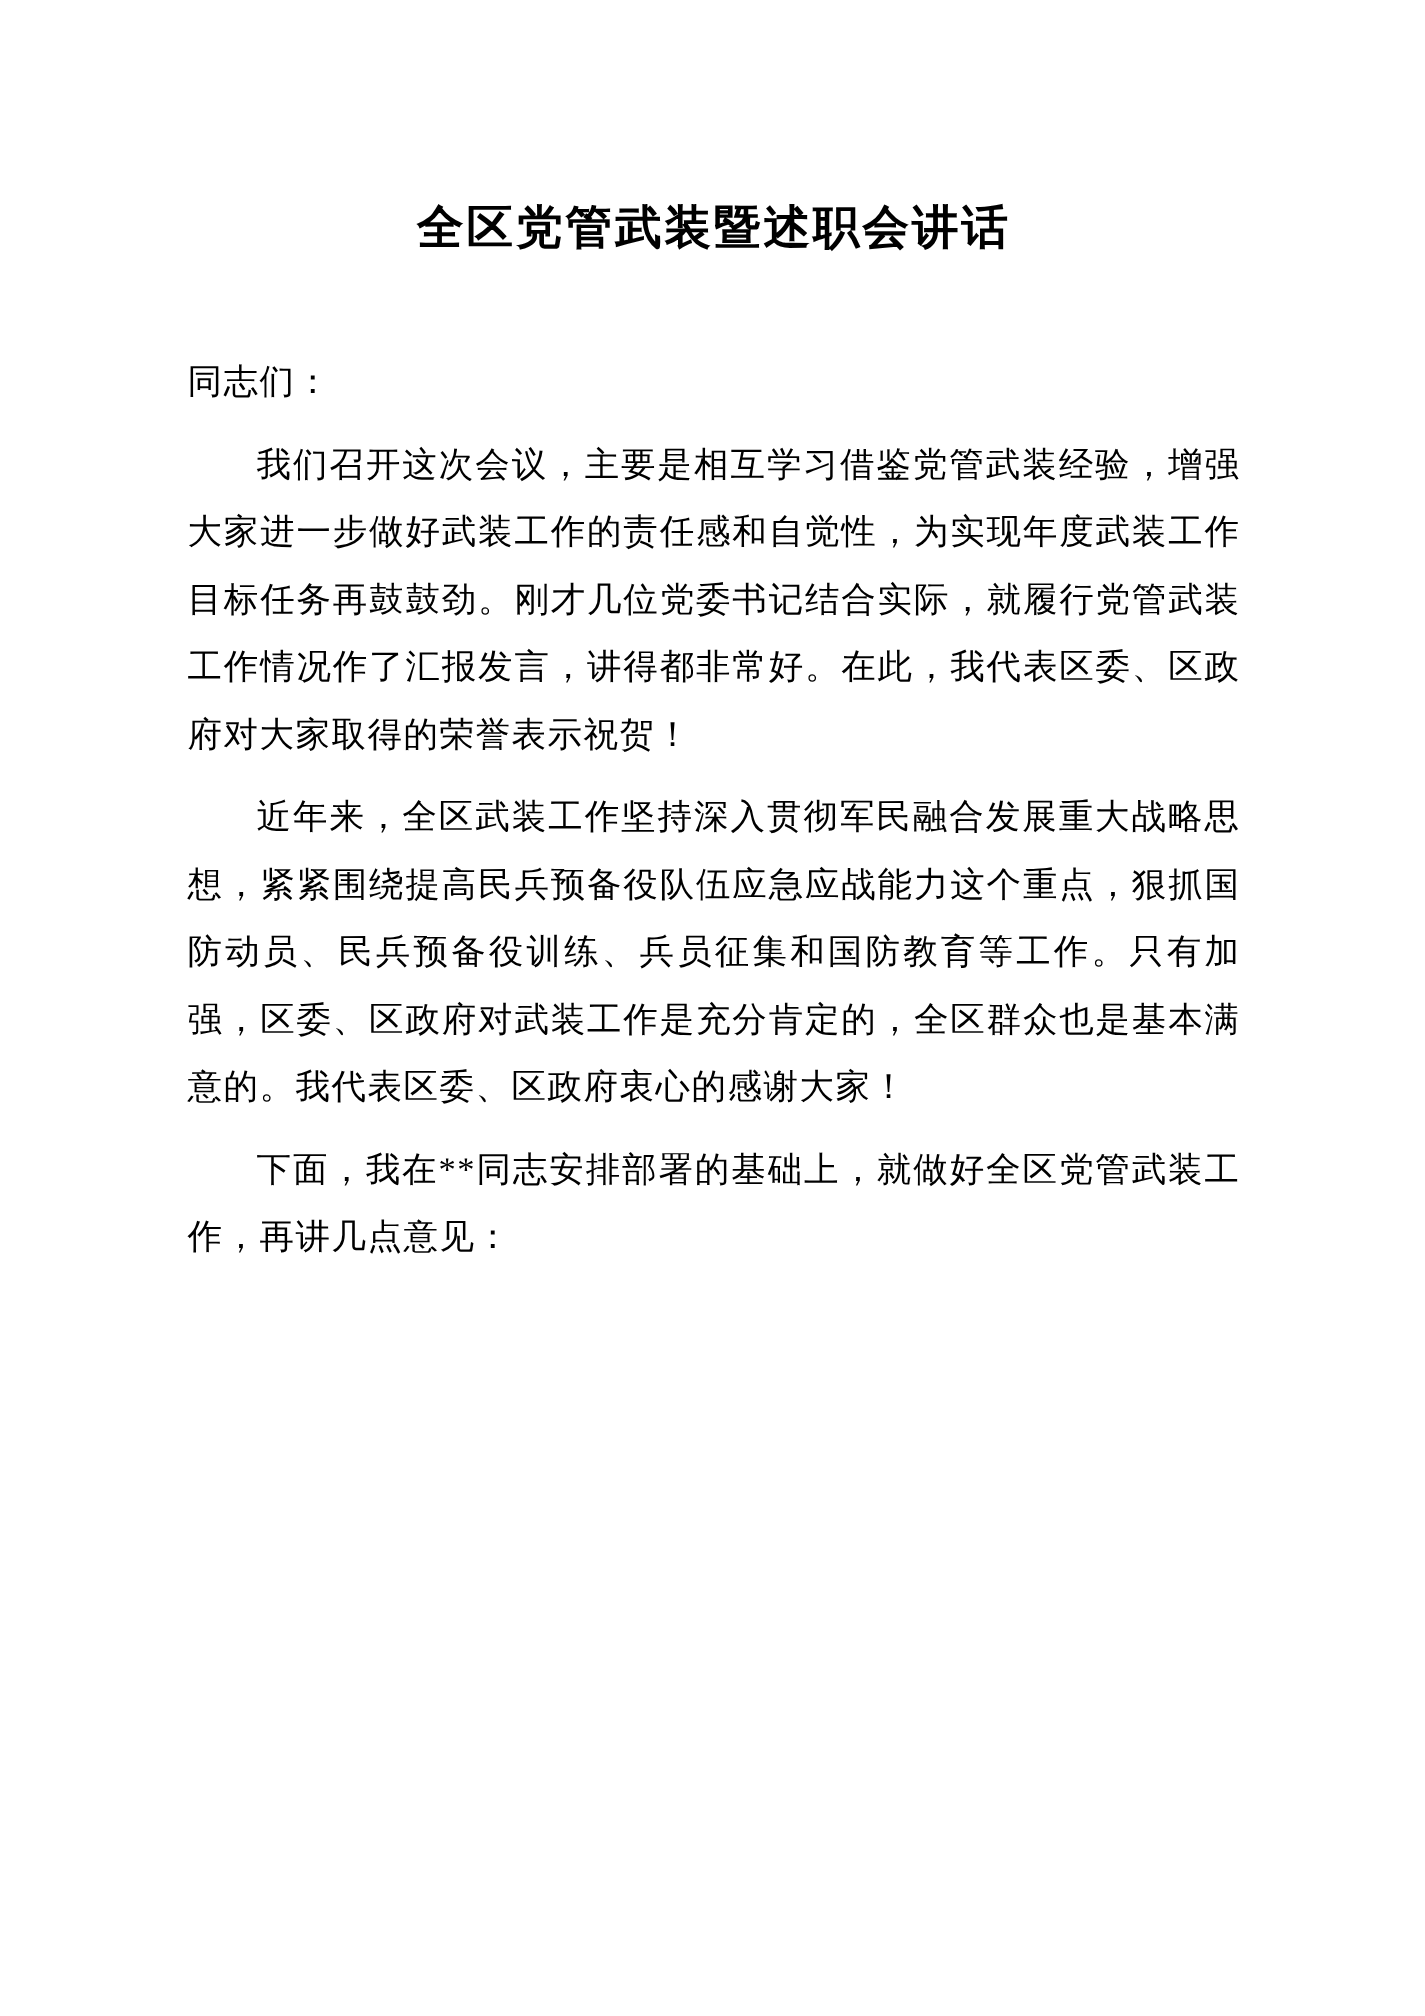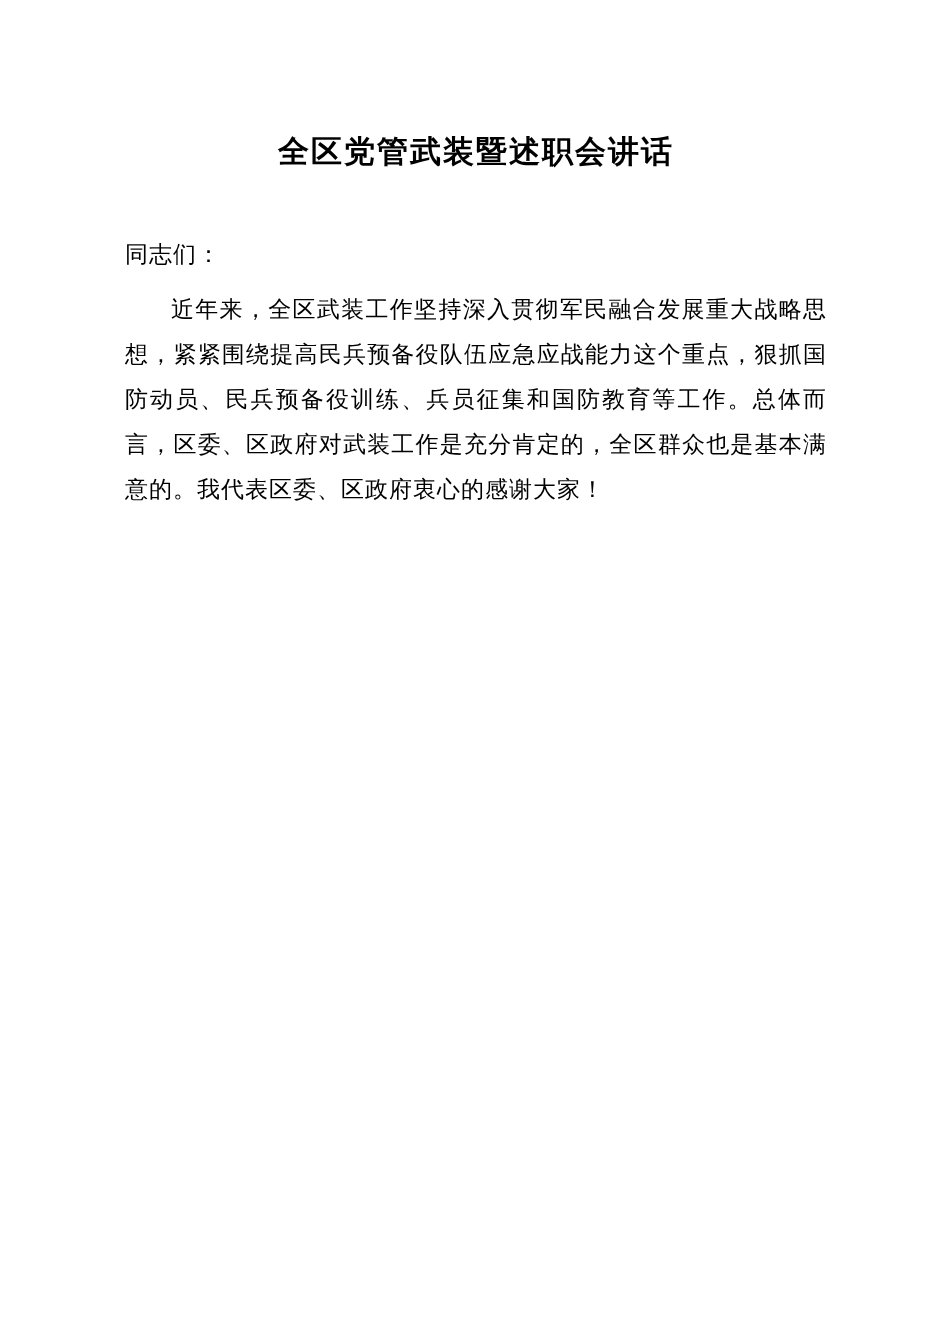--- a/index.html
+++ b/index.html
@@ -48,18 +48,20 @@
   }
 </style>
 </head>
 <body>
 
 <div class="page">
   <h1 class="doc-title">全区党管武装暨述职会讲话</h1>
 
   <p class="para">同志们：</p>
 
+  <p class="para indent">我们召开这次会议，主要是相互学习借鉴党管武装经验，增强大家进一步做好武装工作的责任感和自觉性，为实现年度武装工作目标任务再鼓鼓劲。刚才几位党委书记结合实际，就履行党管武装工作情况作了汇报发言，讲得都非常好。在此，我代表区委、区政府对大家取得的荣誉表示祝贺！</p>
 
-  <p class="para indent">近年来，全区武装工作坚持深入贯彻军民融合发展重大战略思想，紧紧围绕提高民兵预备役队伍应急应战能力这个重点，狠抓国防动员、民兵预备役训练、兵员征集和国防教育等工作。总体而言，区委、区政府对武装工作是充分肯定的，全区群众也是基本满意的。我代表区委、区政府衷心的感谢大家！</p>
+  <p class="para indent">近年来，全区武装工作坚持深入贯彻军民融合发展重大战略思想，紧紧围绕提高民兵预备役队伍应急应战能力这个重点，狠抓国防动员、民兵预备役训练、兵员征集和国防教育等工作。只有加强，区委、区政府对武装工作是充分肯定的，全区群众也是基本满意的。我代表区委、区政府衷心的感谢大家！</p>
 
+  <p class="para indent">下面，我在**同志安排部署的基础上，就做好全区党管武装工作，再讲几点意见：</p>
 
 
 </div>
 
 </body></html>

